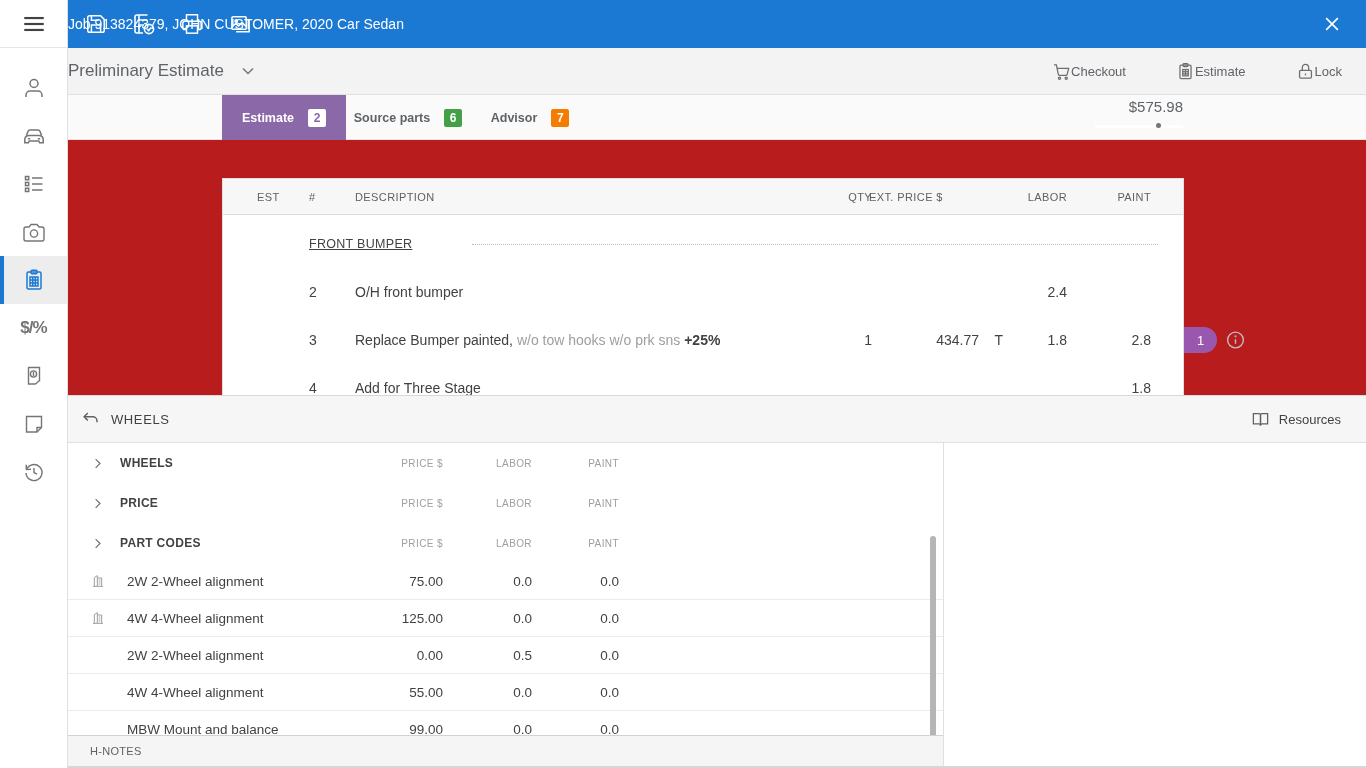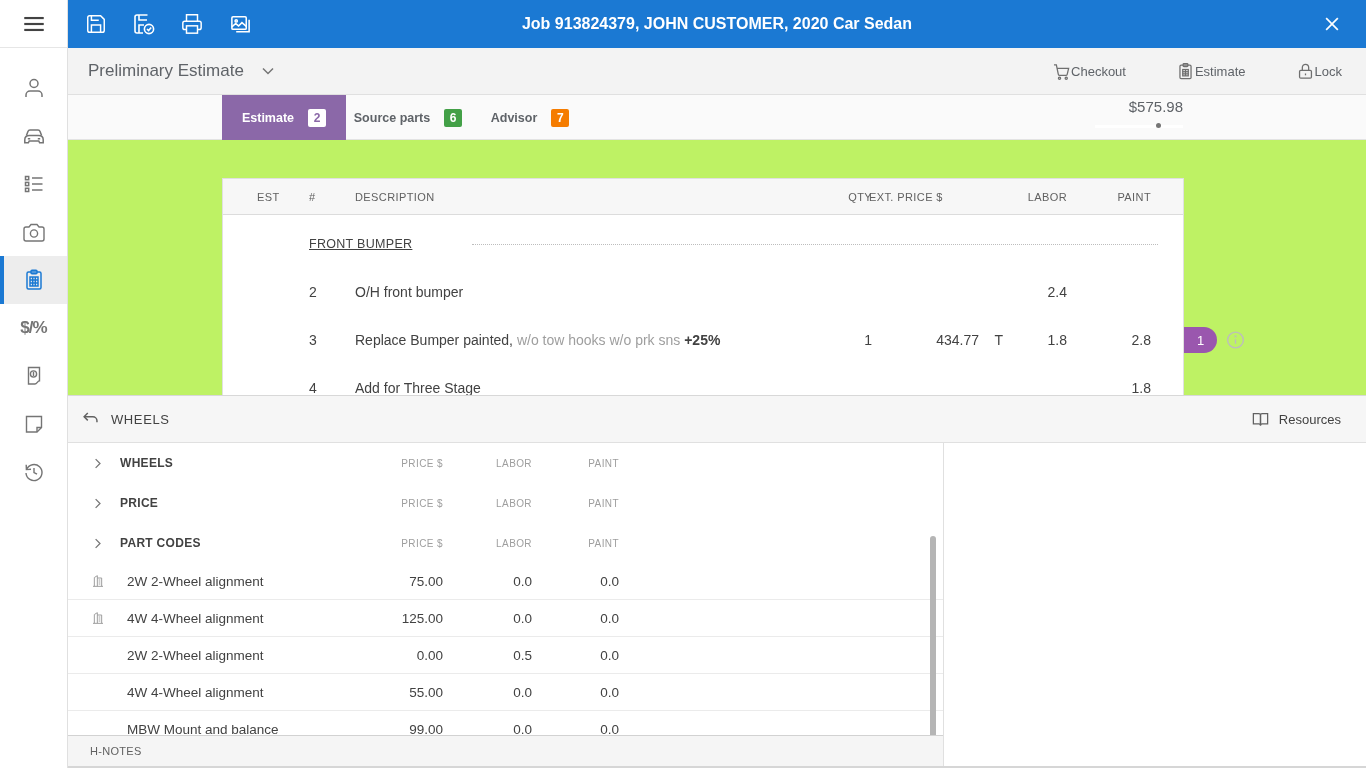--- a/index.html
+++ b/index.html
@@ -16,26 +16,26 @@
   .hamburger { height:48px; display:flex; align-items:center; justify-content:center; border-bottom:1px solid #e6e6e6; cursor:pointer; }
   .nav { padding-top:16px; }
   .nav-item { height:48px; display:flex; align-items:center; justify-content:center; color:#757575; cursor:pointer; }
   .nav-item.active { background:#ededed; color:#1b79d3; border-left:4px solid #1b79d3; padding-right:4px; }
   .rates-glyph { font-size:17px; font-weight:bold; color:#757575; letter-spacing:-1px; }
 
   
   .titlebar { position:absolute; left:68px; right:0; top:0; height:48px; background:#1b79d3; display:flex; align-items:center; z-index:20; }
   .tb-icons { display:flex; margin-left:4px; }
   .tb-btn { width:48px; height:48px; display:flex; align-items:center; justify-content:center; color:#fff; cursor:pointer; }
-  .tb-title { position:absolute; left:0; right:0; text-align:center; color:#fff; font-size:16px; font-weight:bold; pointer-events:none; }
+  .tb-title { position:absolute; left:0; right:0; color:#fff; font-size:14px; font-weight:normal; pointer-events:none; }
   .tb-close { position:absolute; right:10px; top:0; width:48px; height:48px; display:flex; align-items:center; justify-content:center; color:#fff; cursor:pointer; }
 
   
   .toolbar { position:absolute; left:68px; right:0; top:48px; height:47px; background:#f3f3f3; border-bottom:1px solid #e0e0e0; display:flex; align-items:center; z-index:19; }
-  .doc-type { margin-left:20px; font-size:17px; color:#5f6368; display:flex; align-items:center; cursor:pointer; }
+  .doc-type { font-size:17px; color:#5f6368; display:flex; align-items:center; cursor:pointer; }
   .doc-type .chev { margin-left:14px; color:#757575; }
   .tb-actions { position:absolute; right:24px; display:flex; align-items:center; gap:50px; }
   .action { display:flex; align-items:center; font-size:13px; color:#5f6368; cursor:pointer; }
   .action svg { color:#6f6f6f; }
 
   
   .tabrow { position:absolute; left:68px; right:0; top:95px; height:45px; background:#fafafa; border-bottom:1px solid #e3e3e3; z-index:18; }
   .tabs { position:absolute; left:154px; top:0; height:45px; display:flex; }
   .tab { height:45px; display:flex; align-items:center; justify-content:center; gap:14px; cursor:pointer; font-size:12.5px; font-weight:bold; color:#5f6368; }
   .tab .badge { width:18px; height:18px; border-radius:2px; display:flex; align-items:center; justify-content:center; font-size:12px; font-weight:bold; color:#fff; }
@@ -44,21 +44,21 @@
   .tab-source { width:124px; }
   .tab-source .badge { background:#43a047; }
   .tab-advisor { width:120px; }
   .tab-advisor .badge { background:#f57c00; }
   .price-block { position:absolute; right:183px; top:0; width:88px; height:45px; cursor:pointer; }
   .price-total { font-size:15px; color:#5f6368; text-align:right; margin-top:3px; }
   .price-underline { position:absolute; left:0; right:0; top:30px; height:3px; background:#fff; }
   .price-dot { position:absolute; left:61px; top:28px; width:5px; height:5px; border-radius:50%; background:#757575; }
 
   
-  .content { position:absolute; left:68px; right:0; top:140px; height:255px; background:#bef264; overflow:hidden; z-index:10; }
+  .content { position:absolute; left:68px; right:0; top:140px; height:255px; background:#b91c1c; overflow:hidden; z-index:10; }
   .card { position:absolute; left:154px; top:38px; width:962px; height:300px; background:#fff; border:1px solid #e0e0e0; }
   .card-header { position:relative; height:36px; background:#f7f7f7; border-bottom:1px solid #dcdcdc; font-size:11px; color:#616161; letter-spacing:.4px; }
   .card-header span { position:absolute; top:12px; }
   .h-est { left:34px; }  .h-num { left:86px; }  .h-desc { left:132px; }
   .h-qty { right:311px; width:60px; text-align:right; }
   .h-price { right:204px; width:110px; text-align:left; }
   .h-labor { right:116px; width:60px; text-align:right; }
   .h-paint { right:32px; width:60px; text-align:right; }
   .card-body { position:relative; padding-top:5px; }
   .erow { position:relative; height:48px; font-size:14px; color:#424242;gap:48px; }

